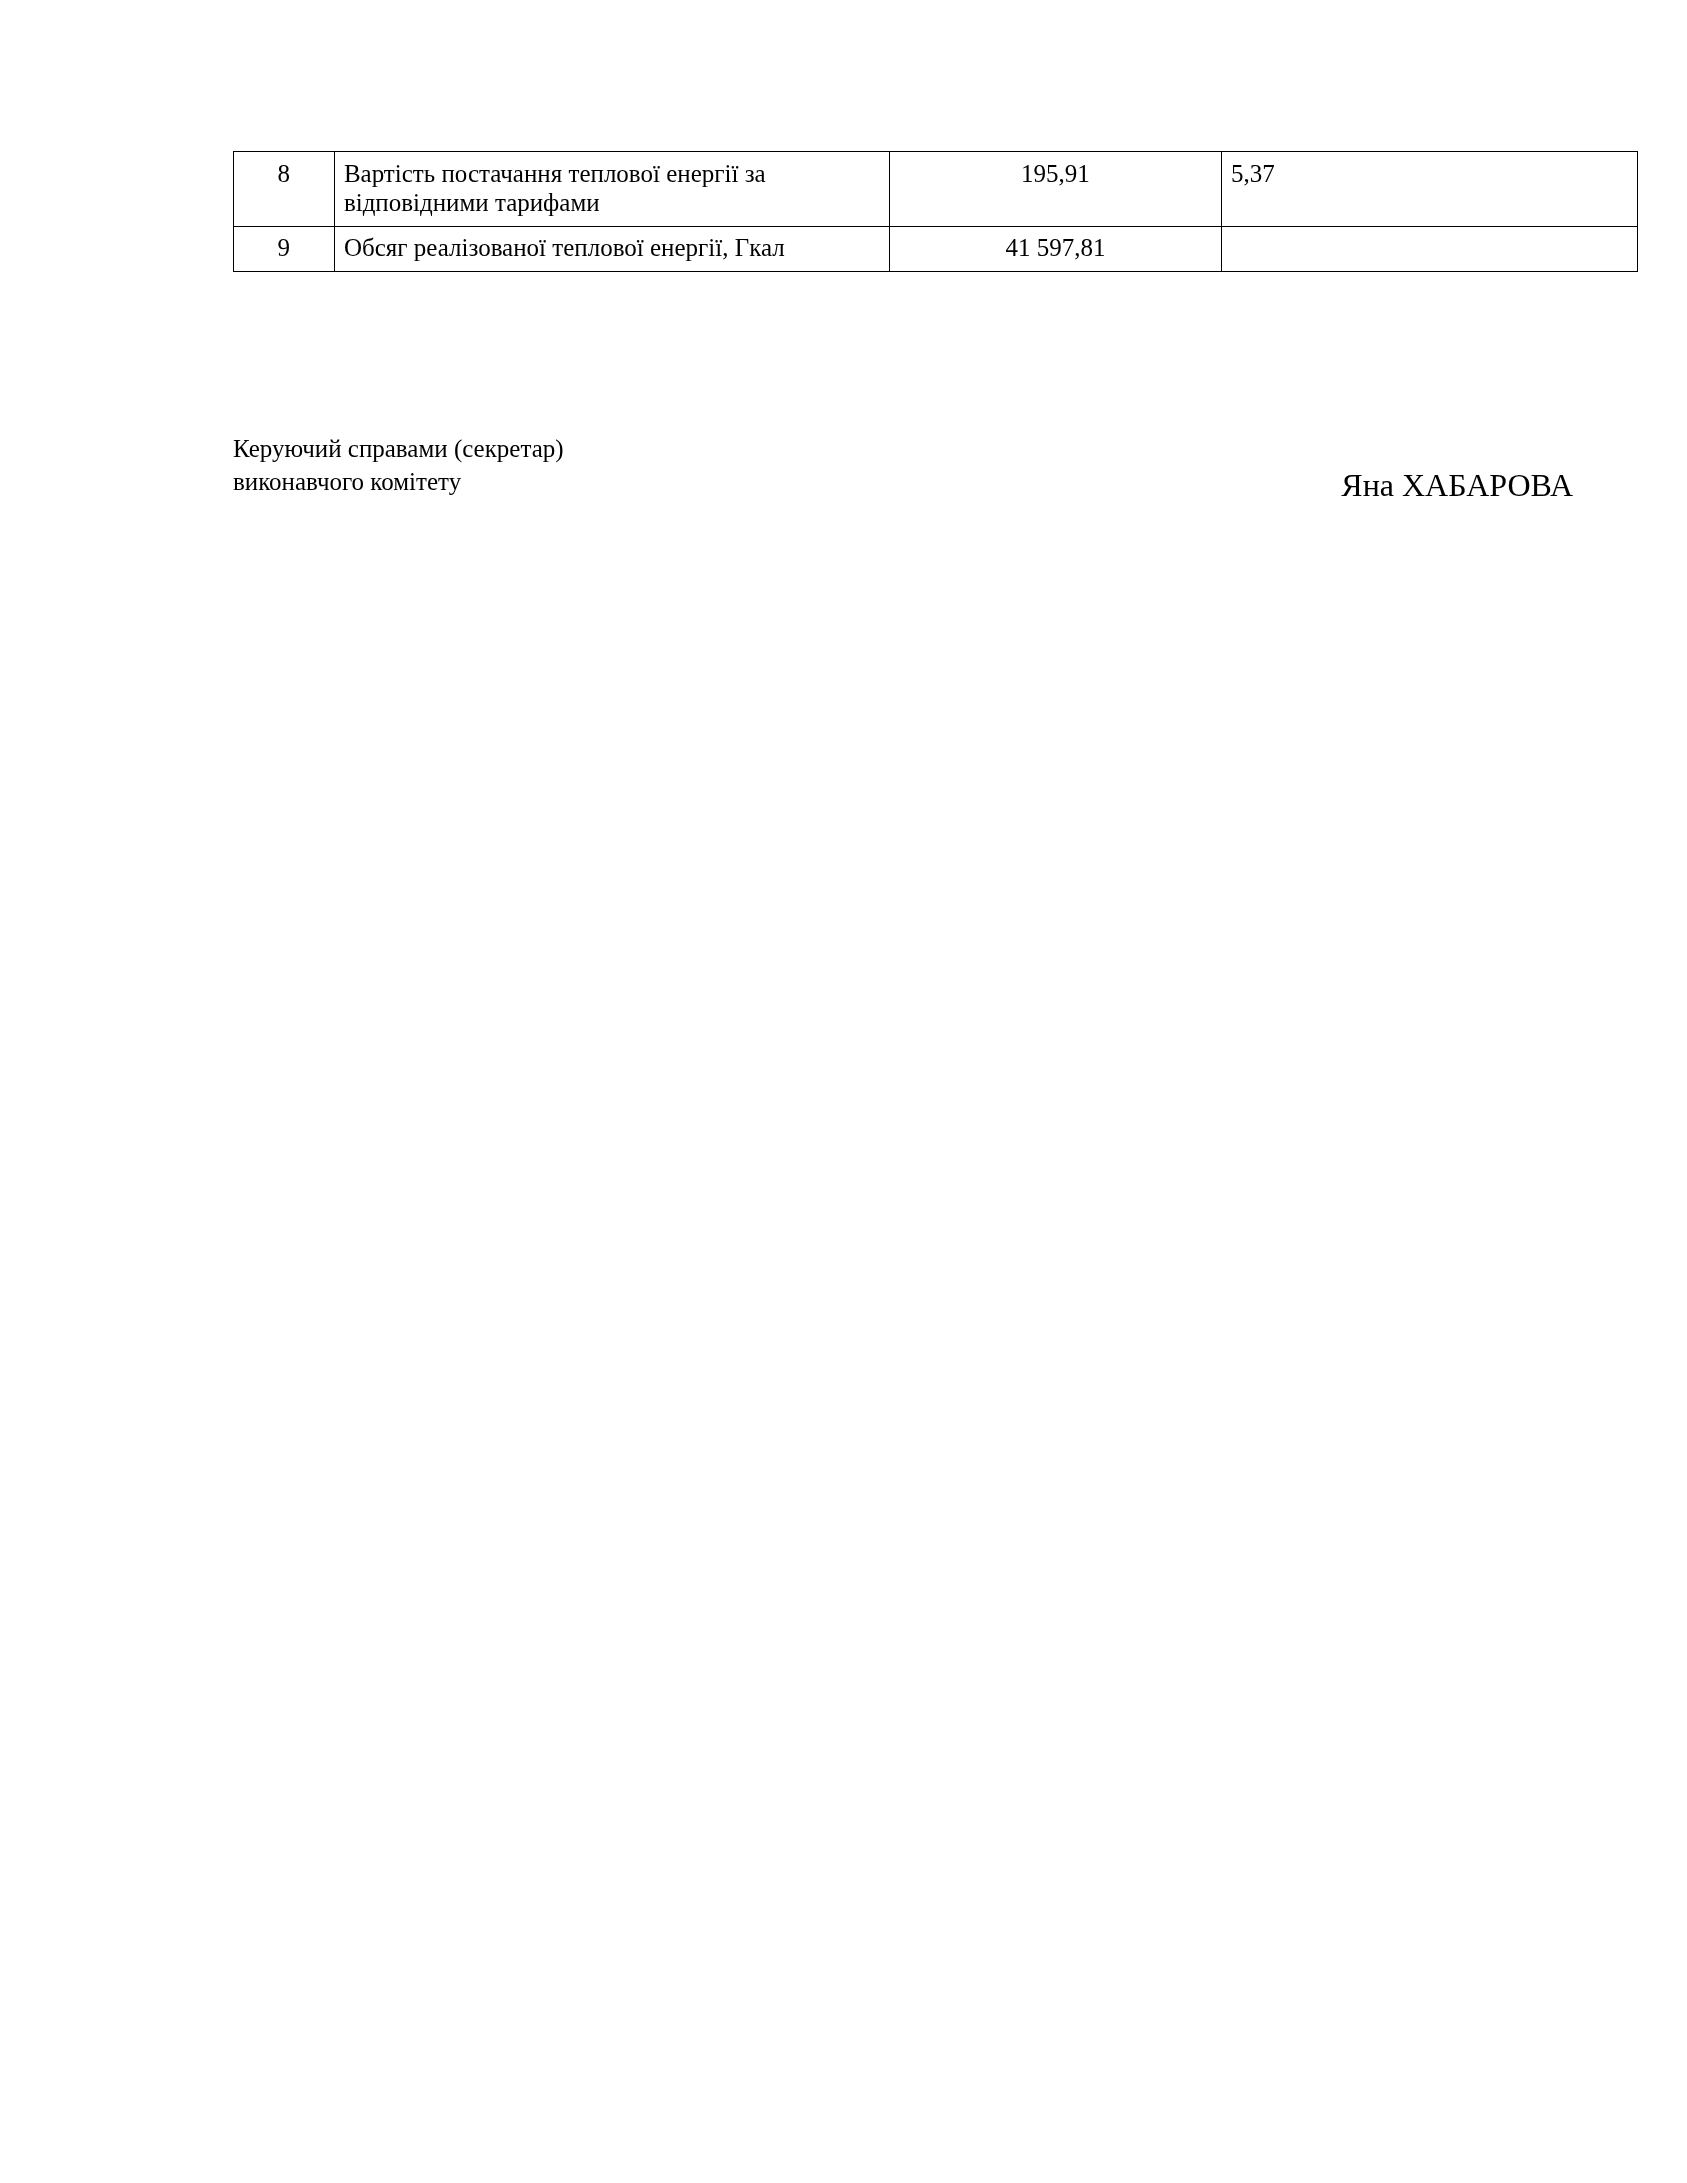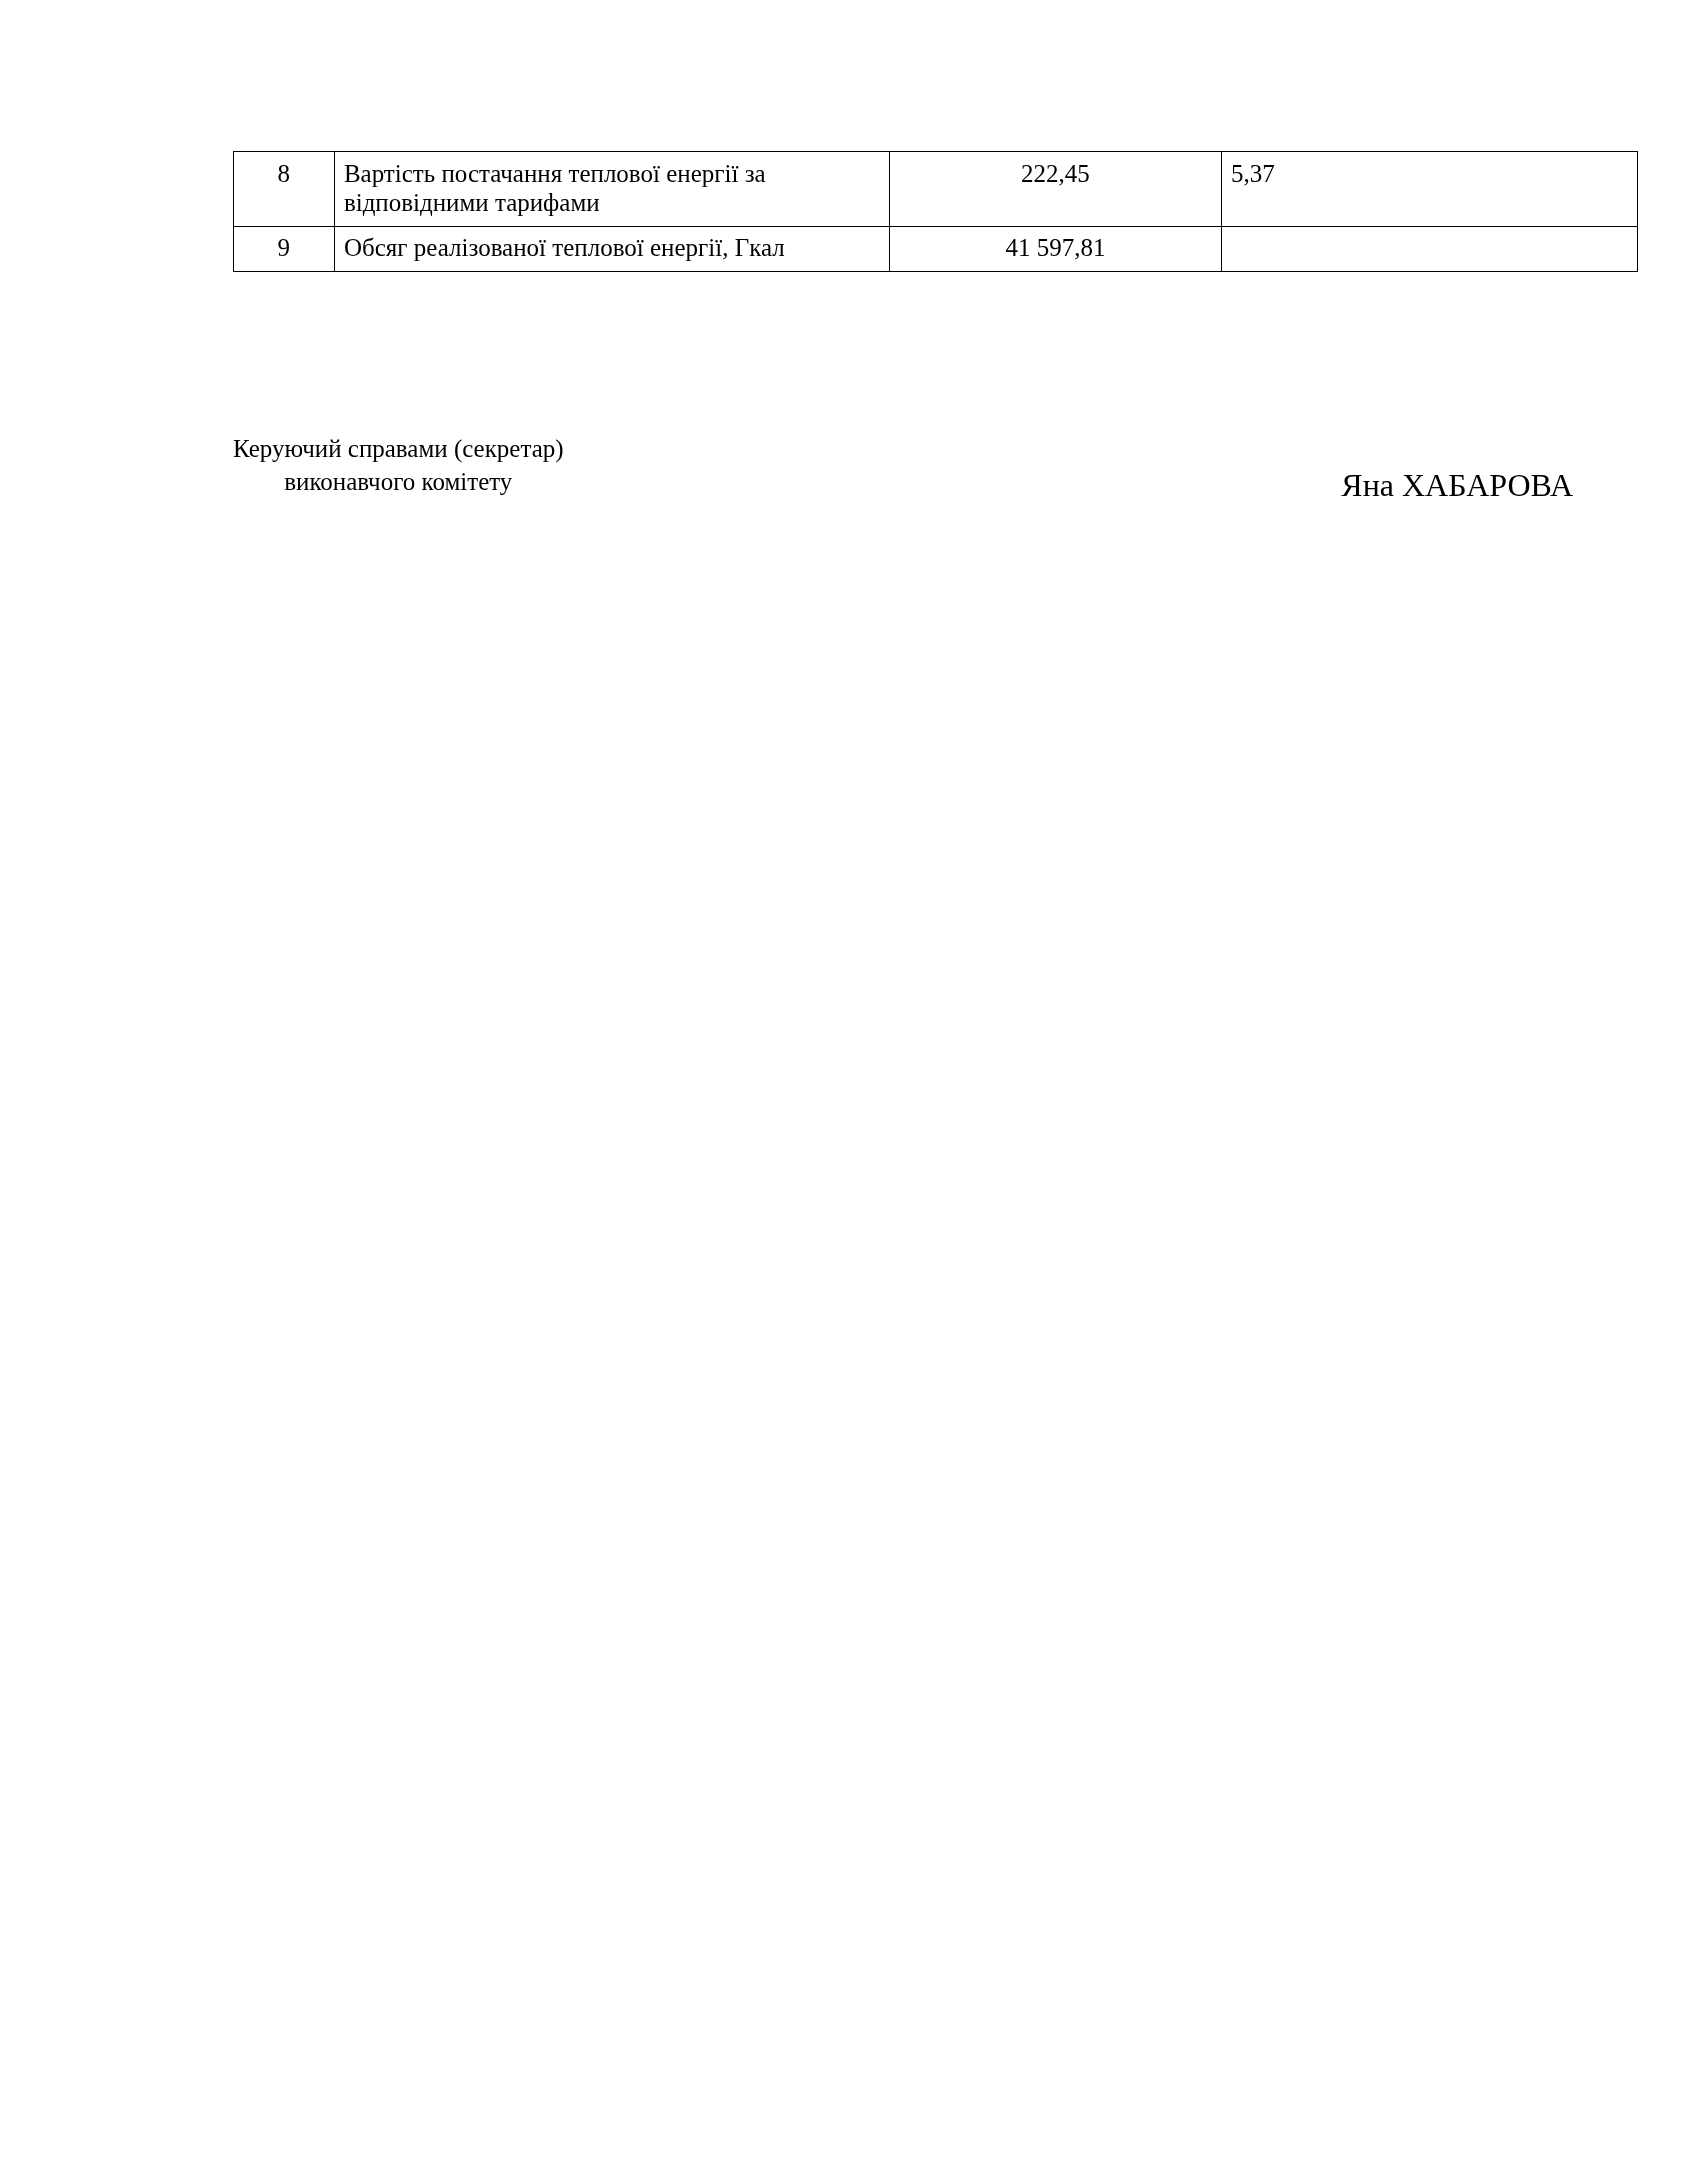--- a/index.html
+++ b/index.html
@@ -65,42 +65,42 @@
     width: 1340px;
   }
   .sign-row {
     display: flex;
     justify-content: space-between;
     align-items: flex-start;
   }
   .sign-left {
     font-size: 25px;
     line-height: 1.30;
-    text-align: center;
+    text-align: left;
     white-space: pre-line;
   }
   .sign-right {
     font-size: 32px;
     line-height: 1.30;
     text-align: right;
     padding-top: 32px;
     white-space: nowrap;
   }
 </style>
 </head>
 <body>
 
 <div class="page">
 
   <table class="doc-table">
     <tbody>
       <tr>
         <td class="col-num">8</td>
         <td class="col-label">Вартість постачання теплової енергії за відповідними тарифами</td>
-        <td class="col-val1">222,45</td>
+        <td class="col-val1">195,91</td>
         <td class="col-val2">5,37</td>
       </tr>
       <tr>
         <td class="col-num">9</td>
         <td class="col-label">Обсяг реалізованої теплової енергії, Гкал</td>
         <td class="col-val1">41 597,81</td>
         <td class="col-val2"></td>
       </tr>
     </tbody>
   </table>

